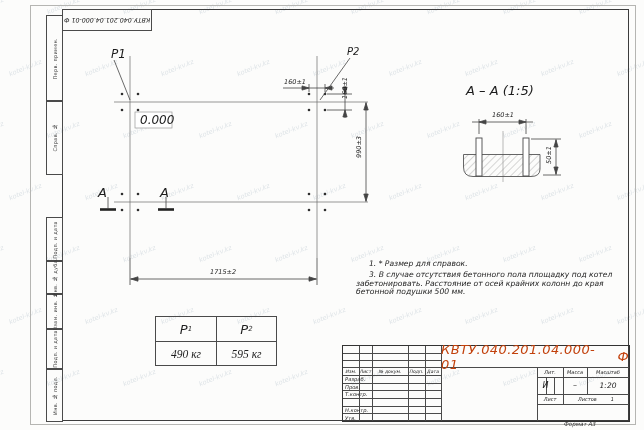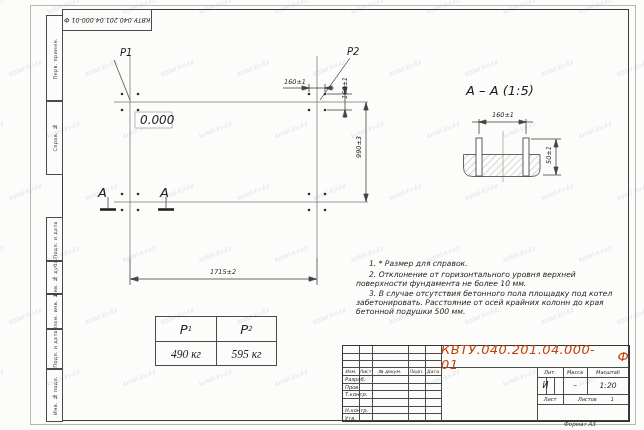--- a/index.html
+++ b/index.html
@@ -240,21 +240,21 @@
 
         <line x1="531" y1="139" x2="561" y2="139"></line>
         <line x1="543" y1="175" x2="561" y2="175"></line>
         <line x1="556" y1="139" x2="556" y2="175"></line>
         <polygon points="556,140 553.9,147 558.1,147"></polygon>
         <polygon points="556,174 553.9,167 558.1,167"></polygon>
       </g>
     </g>
   </svg>
 
-  <span class="dtx" style="left:120px;top:47px;font-size:10px;">P1</span>
+  <span class="dtx" style="left:111px;top:47px;font-size:12px;">P1</span>
   <span class="dtx" style="left:347px;top:46px;font-size:10px;text-align:right;">P2</span>
   <span class="dtx" style="left:140px;top:113px;font-size:12px;">0.000</span>
   <span class="dtx" style="left:98px;top:185px;font-size:13px;">А</span>
   <span class="dtx" style="left:160px;top:185px;font-size:13px;">А</span>
   <span class="dtx" style="left:210px;top:268px;font-size:6.5px;">1715±2</span>
   <span class="dtx rot" style="left:348px;top:143px;font-size:6.5px;">990±3</span>
   <span class="dtx" style="left:284px;top:78px;font-size:6.5px;">160±1</span>
   <span class="dtx rot" style="left:334px;top:84px;font-size:6.5px;">160±1</span>
 
   <span class="dtx" style="left:466px;top:83px;font-size:13px;">А – А (1:5)</span>
@@ -269,21 +269,20 @@
     <div class="cell hdr c2">
       <span>P</span>
         <sub>2</sub>
     </div>
     <div class="cell val r2">490 кг</div>
     <div class="cell val r2 c2">595 кг</div>
   </div>
 
   <div class="abs notes">
     <p>1. * Размер для справок.</p>
-    <p>2. Отклонение от горизонтального уровня верхней поверхности фундамента не более 10 мм.</p>
     <p>3. В случае отсутствия бетонного пола площадку под котел забетонировать. Расстояние от осей крайних колонн до края бетонной подушки 500 мм.</p>
   </div>
 
   <div class="abs tb">
 
     <div class="vl" style="left:16px;top:0;height:75px;"></div>
     <div class="vl" style="left:29px;top:0;height:75px;"></div>
     <div class="vl" style="left:65px;top:0;height:75px;"></div>
     <div class="vl" style="left:82px;top:0;height:75px;"></div>
     <div class="vl" style="left:98px;top:0;height:75px;"></div>

